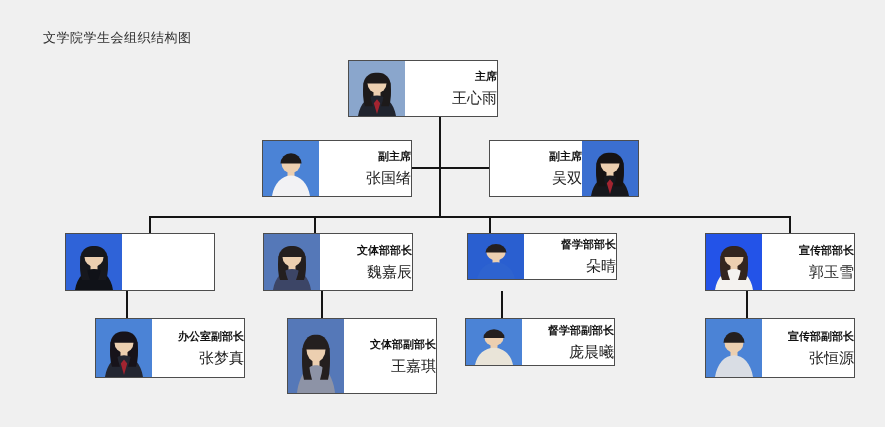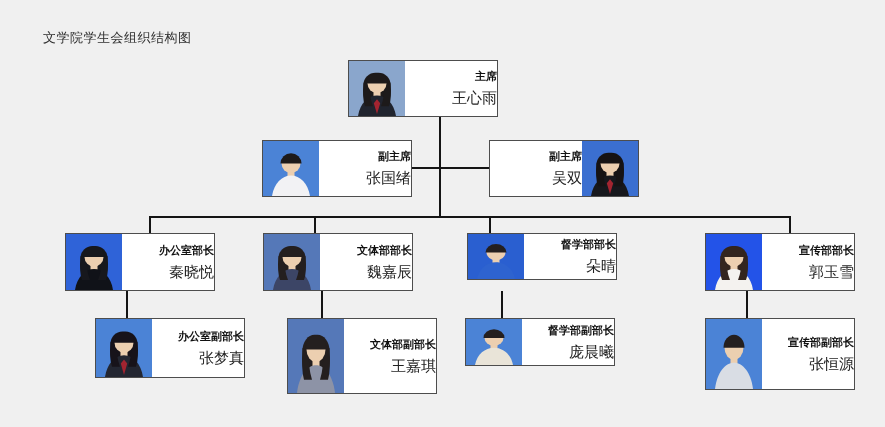--- a/index.html
+++ b/index.html
@@ -114,24 +114,20 @@
       <rect x="14.5" y="12" width="27" height="32" rx="12" fill="#17181d"></rect>
       <rect x="24.5" y="26" width="7" height="10" fill="#eccfb0"></rect>
       <path d="M28 35 C19 35 11 43 9 56 L47 56 C45 43 37 35 28 35 Z" fill="#101218"></path>
       <path d="M14.5 22 q-1.5 16 1.5 24 h8 q-4 -10 -3 -22 z" fill="#17181d"></path>
        <path d="M41.5 22 q1.5 16 -1.5 24 h-8 q4 -10 3 -22 z" fill="#17181d"></path>
       <circle cx="28" cy="23" r="9.5" fill="#eccfb0"></circle>
       <path d="M17.5 23 a10.5 10.5 0 0 1 21 0 z" fill="#17181d"></path>
 
     </svg>
       </div>
-    <div class="meta">
-      <div class="role">办公室部长</div>
-      <div class="name">秦晓悦</div>
-    </div>
   </div>
 
   <div class="node" style="left:263px;top:233px;height:58px;">
     <div class="photo">
         <svg viewBox="0 0 56 56" preserveAspectRatio="none" xmlns="http://www.w3.org/2000/svg">
       <rect width="56" height="56" fill="#5578b8"></rect>
       <rect x="14.5" y="12" width="27" height="32" rx="12" fill="#241f1f"></rect>
       <rect x="24.5" y="26" width="7" height="10" fill="#eccfb0"></rect>
       <path d="M28 35 C19 35 11 43 9 56 L47 56 C45 43 37 35 28 35 Z" fill="#3c4566"></path>
       <path d="M14.5 22 q-1.5 16 1.5 24 h8 q-4 -10 -3 -22 z" fill="#241f1f"></path>
@@ -238,21 +234,21 @@
       <path d="M17.5 23 a10.5 10.5 0 0 1 21 0 z" fill="#241f1f"></path>
 
     </svg>
       </div>
     <div class="meta">
       <div class="role">督学部副部长</div>
       <div class="name">庞晨曦</div>
     </div>
   </div>
 
-  <div class="node" style="left:705px;top:318px;height:72px;">
+  <div class="node" style="left:705px;top:318px;height:60px;">
     <div class="photo">
         <svg viewBox="0 0 56 56" preserveAspectRatio="none" xmlns="http://www.w3.org/2000/svg">
       <rect width="56" height="56" fill="#4b83d6"></rect>
 
       <rect x="24.5" y="26" width="7" height="10" fill="#eccfb0"></rect>
       <path d="M28 35 C19 35 11 43 9 56 L47 56 C45 43 37 35 28 35 Z" fill="#d9dde4"></path>
 
       <circle cx="28" cy="23" r="9.5" fill="#eccfb0"></circle>
       <path d="M17.5 23 a10.5 10.5 0 0 1 21 0 z" fill="#241f1f"></path>
 

